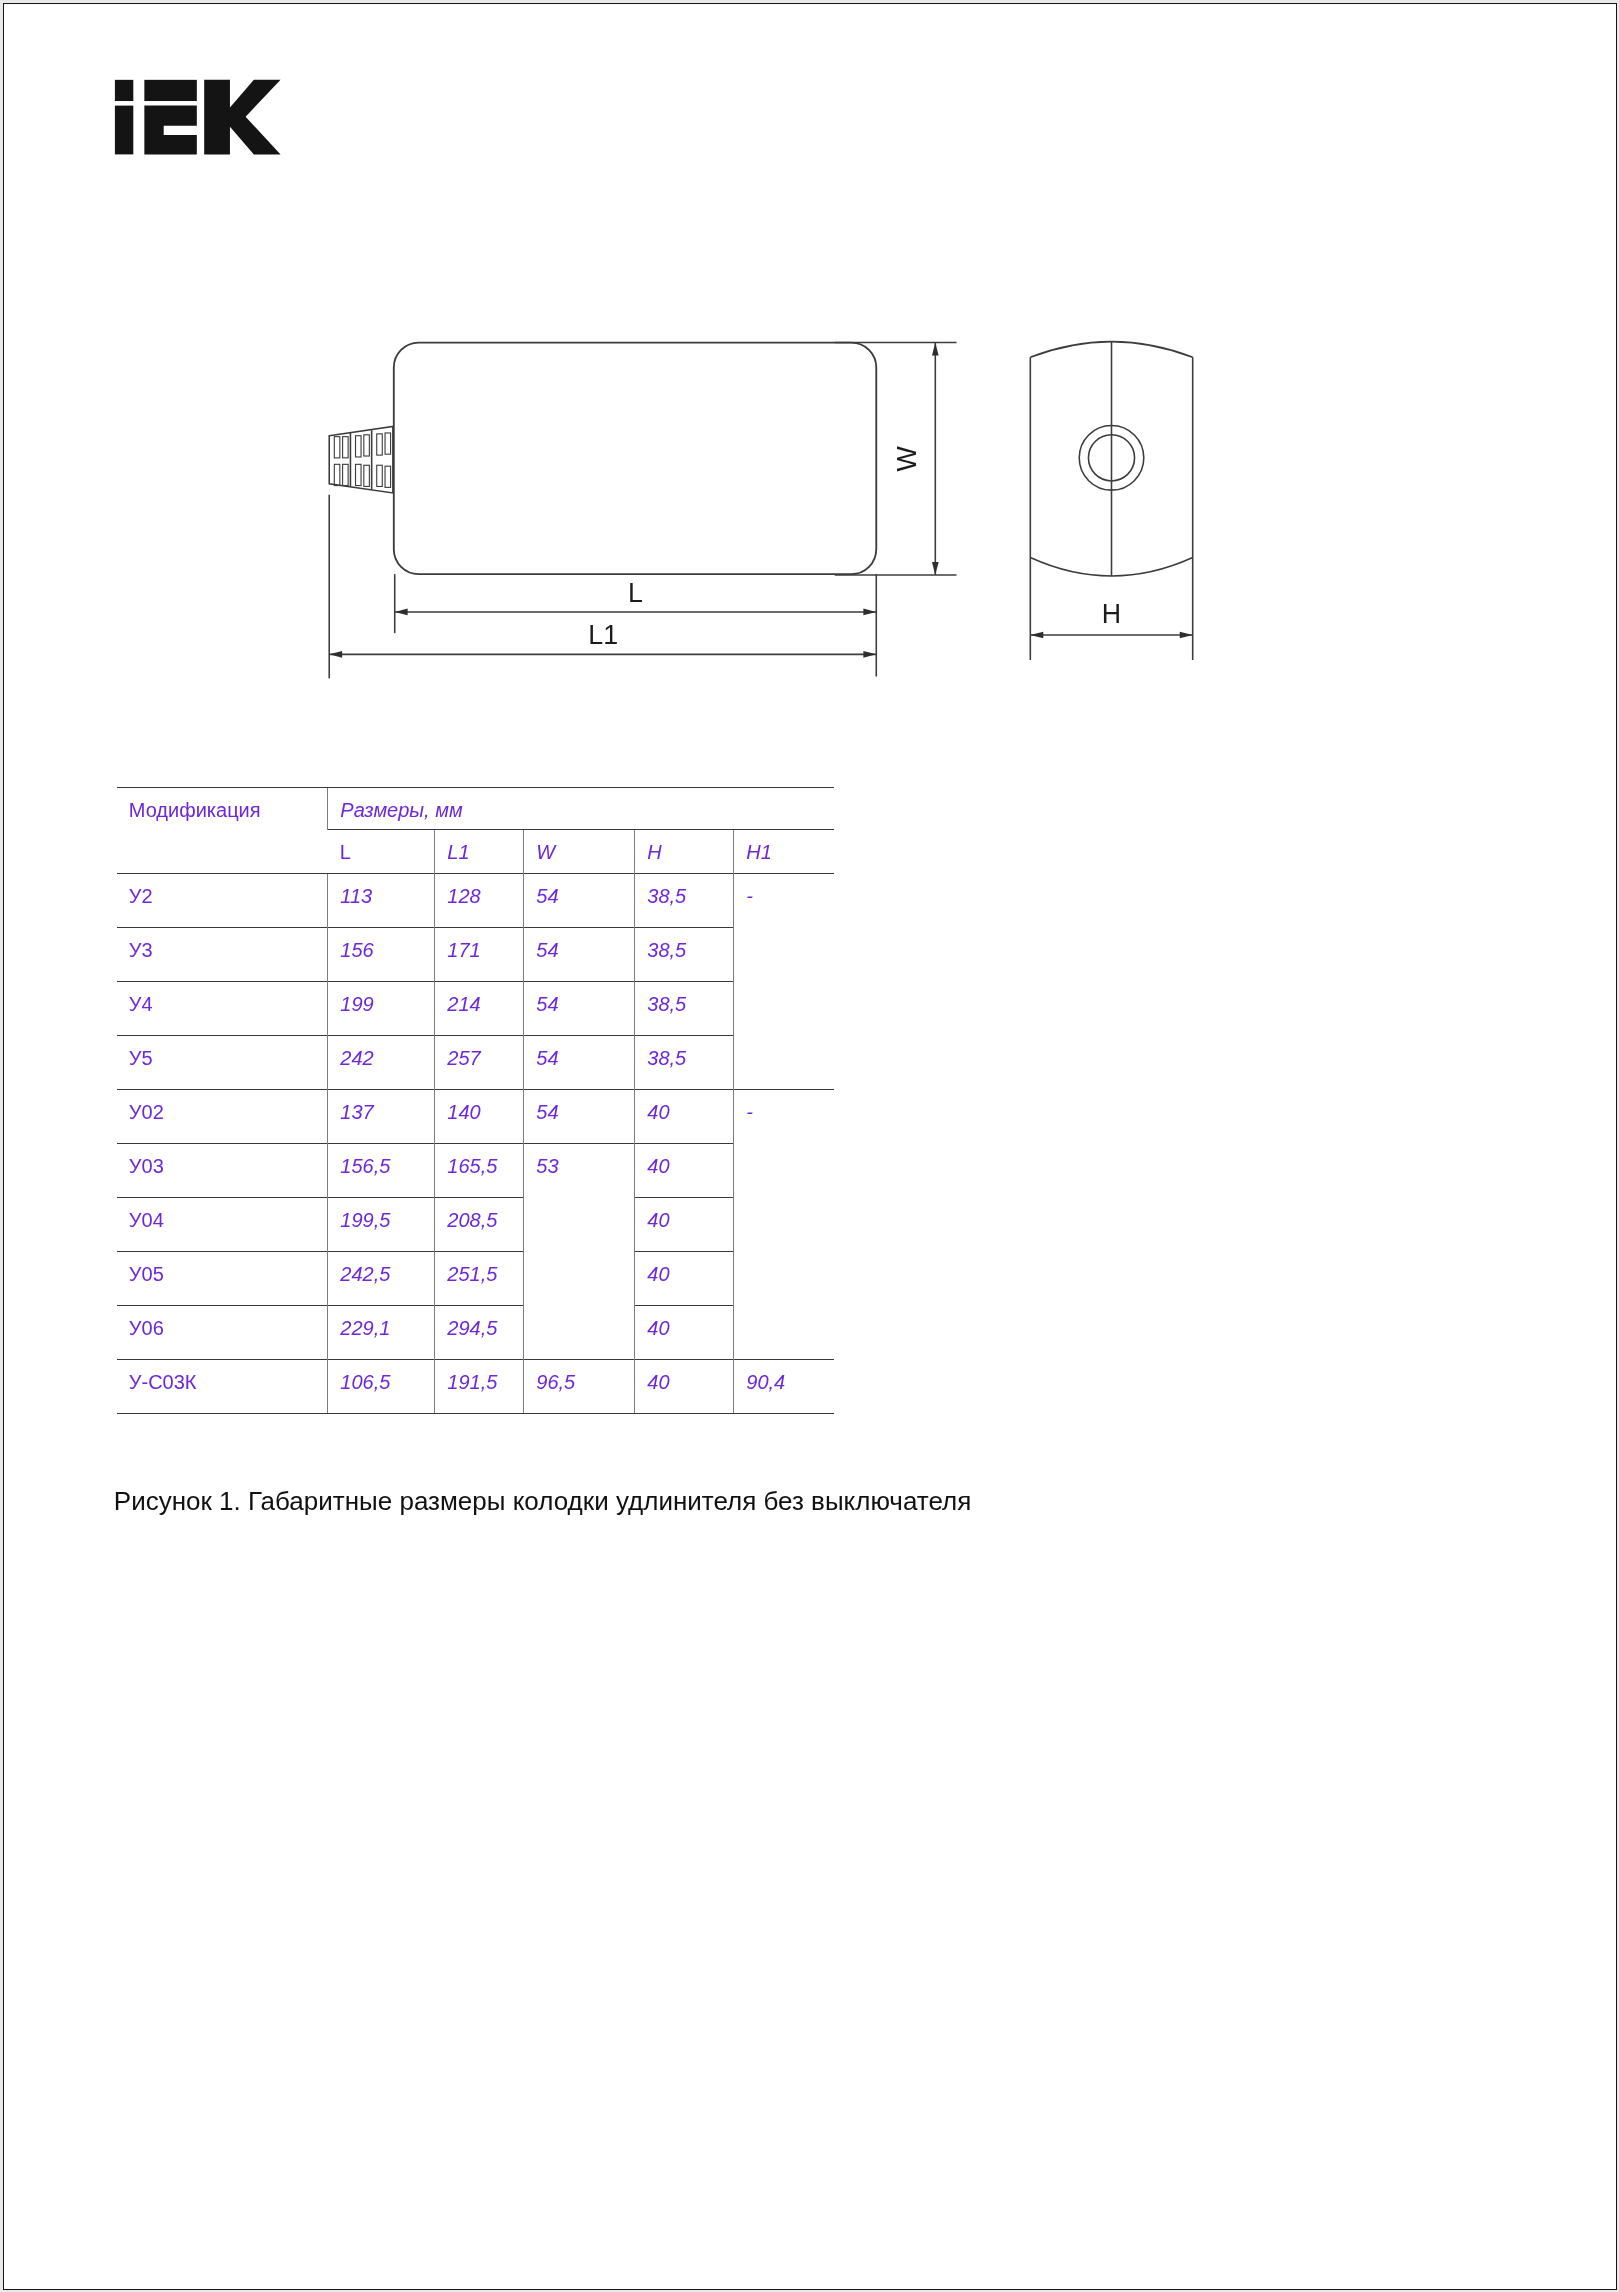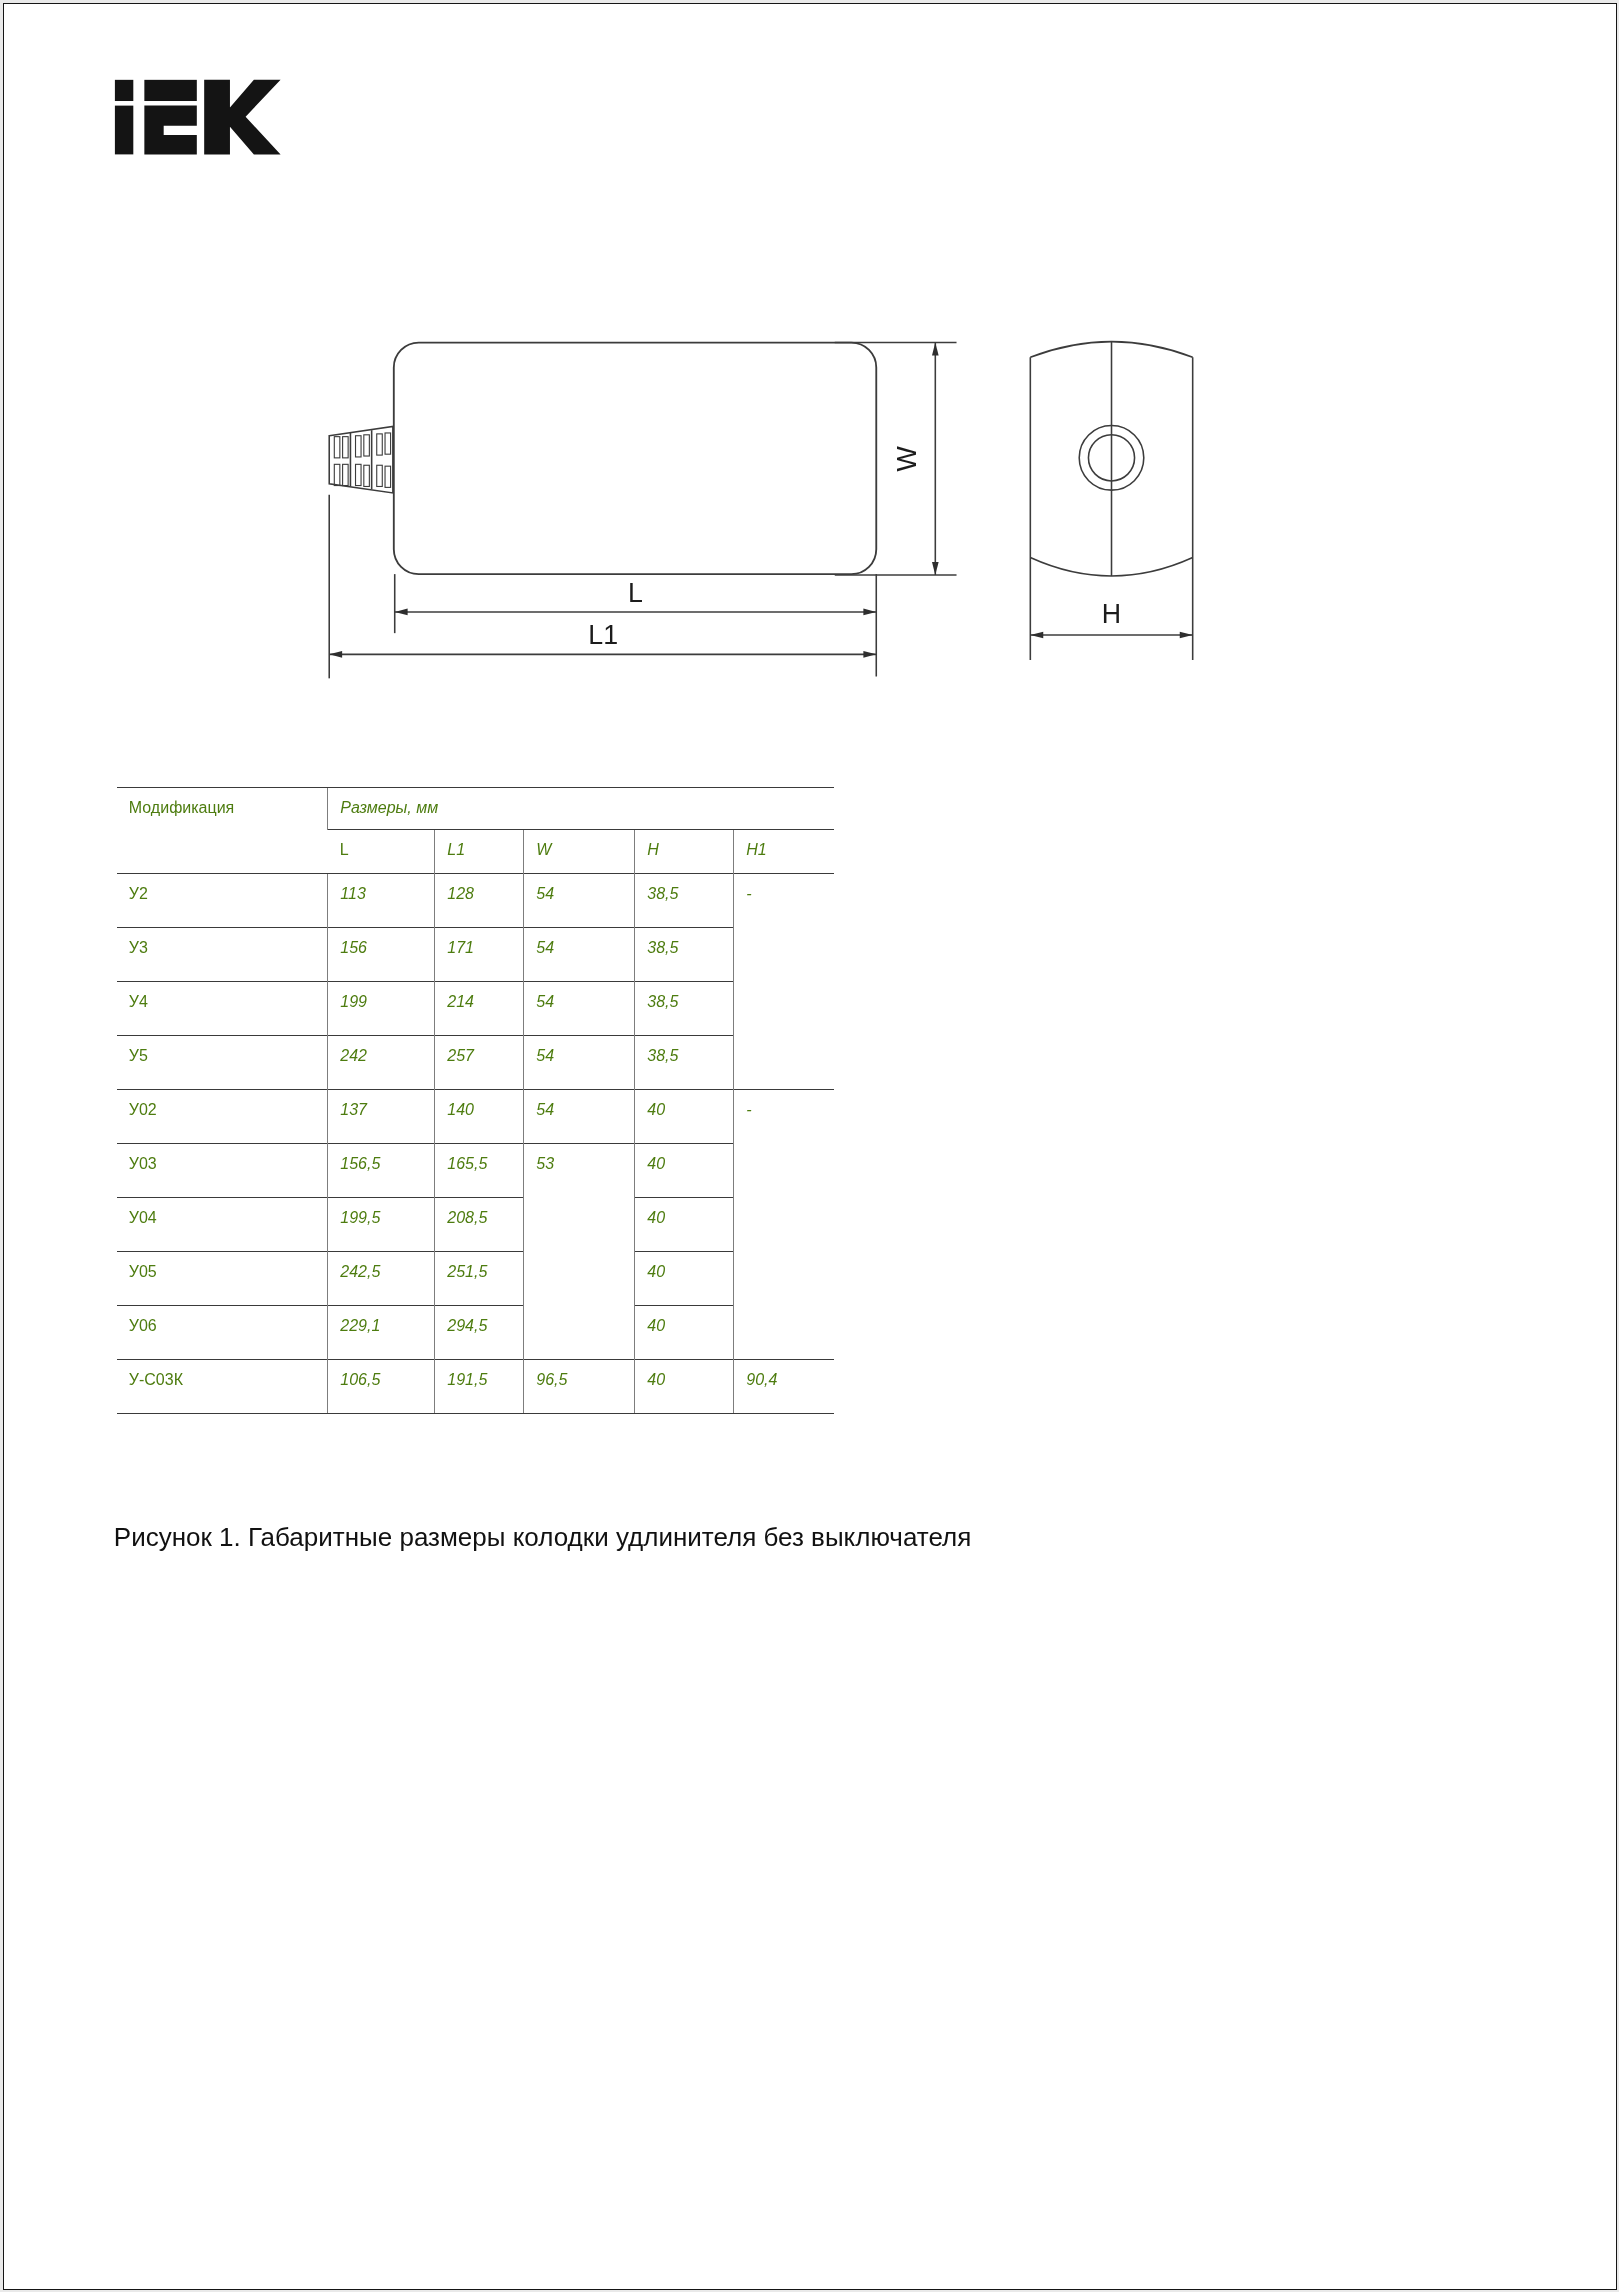--- a/index.html
+++ b/index.html
@@ -22,37 +22,37 @@
   .drawing polygon.arrow { fill:#2e2e2e; stroke:none; }
   .drawing rect.slot { stroke-width:1.2; }
   .drawing text {
     fill:#1c1c1c; font-family:"Liberation Sans", sans-serif;
     font-size:29px; stroke:none;
   }
   table.dims {
     position:absolute; left:113px; top:783px;
     border-collapse:collapse; table-layout:fixed;
     width:716px;
-    font-size:16px; line-height:1.15; color:#4d7c0f;
+    font-size:20px; line-height:1.15; color:#6d28d9;
   }
   table.dims th, table.dims td {
     font-weight:normal; text-align:left; vertical-align:top;
     padding:11px 3.7px 0 12px;
     border-top:1.8px solid #3a3a3a;
     box-sizing:border-box;
   }
   
   table.dims th + th, table.dims td + td { border-left:1.8px solid #7d7d7d;font-style:italic; }
   table.dims tr.hrow1 { height:42px; }
   table.dims tr.hrow2 { height:44px; }
   table.dims tr.drow  { height:54px; }
   table.dims tr.last td { border-bottom:1.8px solid #3a3a3a;margin-top:18px; }
   .caption {
     position:absolute; left:110px; top:1482px;
-    font-size:26px; color:#111111; white-space:nowrap;margin-top:36px;
+    font-size:26px; color:#111111; white-space:nowrap;
   }
 </style>
 </head>
 <body>
 
 <div class="page">
 
   <svg class="logo" width="175" height="81" viewBox="0 0 190 88" role="img">
     <g fill="#141414">
       <rect x="2" y="2" width="20" height="23"></rect>

